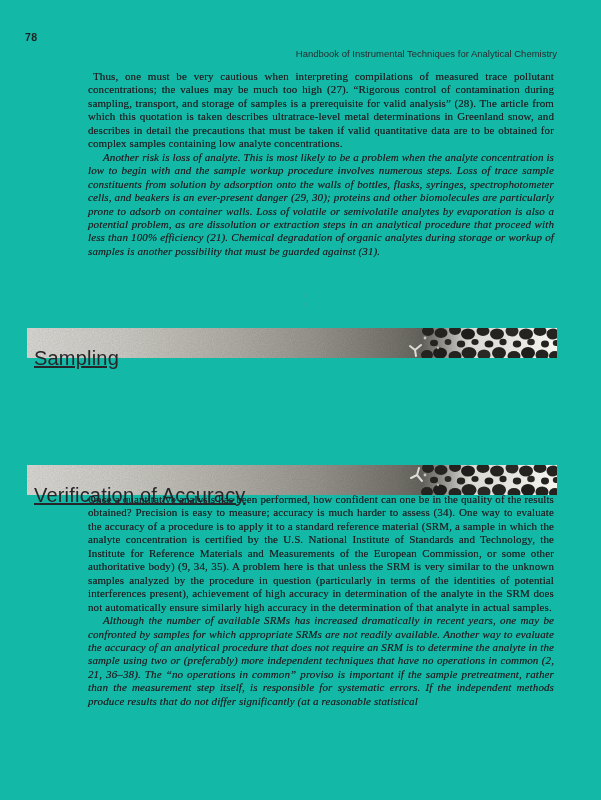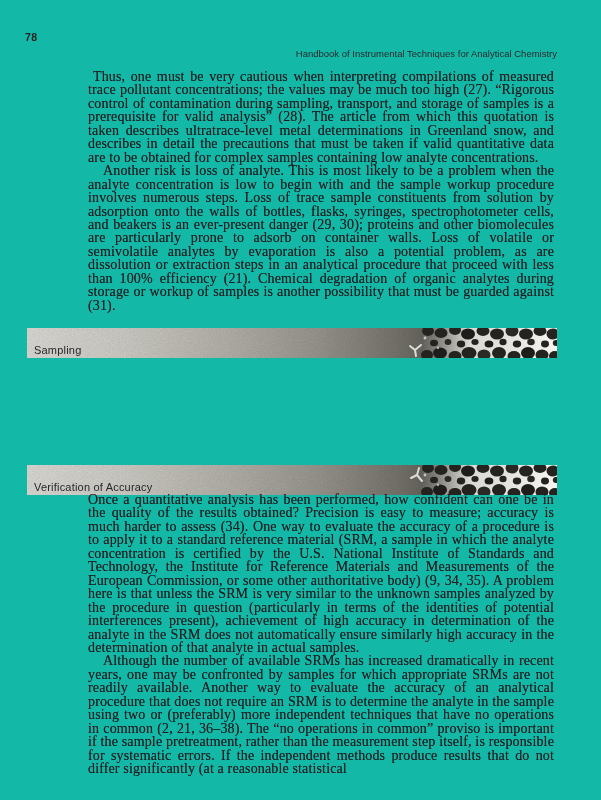--- a/index.html
+++ b/index.html
@@ -12,36 +12,36 @@
     position:absolute;left:25px;top:31px;
     font-family:"Liberation Sans",sans-serif;font-size:10.5px;font-weight:bold;
     color:#1f1f22;letter-spacing:.5px;
   }
   .header-title{
     position:absolute;right:44px;top:48px;
     font-family:"Liberation Sans",sans-serif;font-size:9.5px;color:#2a2a2e;
   }
   .textblock{
     position:absolute;left:88px;width:466px;
-    text-align:justify;font-size:14px;line-height:13.45px;
+    text-align:justify;font-size:11px;line-height:13.45px;
     color:#202024;text-shadow:0 0 .5px rgba(30,30,34,.65);
     letter-spacing:.01em;
   }
   .textblock p{margin:0;}
-  p.indent{text-indent:15px;}
+  p.indent{text-indent:15px;font-style:italic;}
   p.indent-sm{text-indent:5px;}
   .tb1{top:70px;}
   .tb2{top:381px;}
   .tb3{top:493px;}
   .banner{position:absolute;left:27px;width:530px;height:30px;}
   .banner svg.art{position:absolute;left:0;top:0;}
   .banner-label{
-    position:absolute;left:7px;top:8px;line-height:29px;
-    font-family:"Liberation Sans",sans-serif;font-size:11px;
-    color:#26262a;letter-spacing:.2px;
+    position:absolute;left:7px;top:16px;line-height:29px;
+    font-family:"Liberation Sans",sans-serif;font-size:20px;
+    color:#26262a;letter-spacing:.2px;text-decoration:underline;
   }
   .b1{top:328px;}
   .b2{top:465px;}
   .artifact{position:absolute;left:303px;top:295px;width:2px;height:12px;opacity:.35;}
   .artifact::before,.artifact::after{
     content:"";position:absolute;left:0;width:2px;height:2px;border-radius:50%;background:#8a8a90;
   }
   .artifact::before{top:0;}
   .artifact::after{top:8px;}
   .defs-holder{position:absolute;width:0;height:0;}

